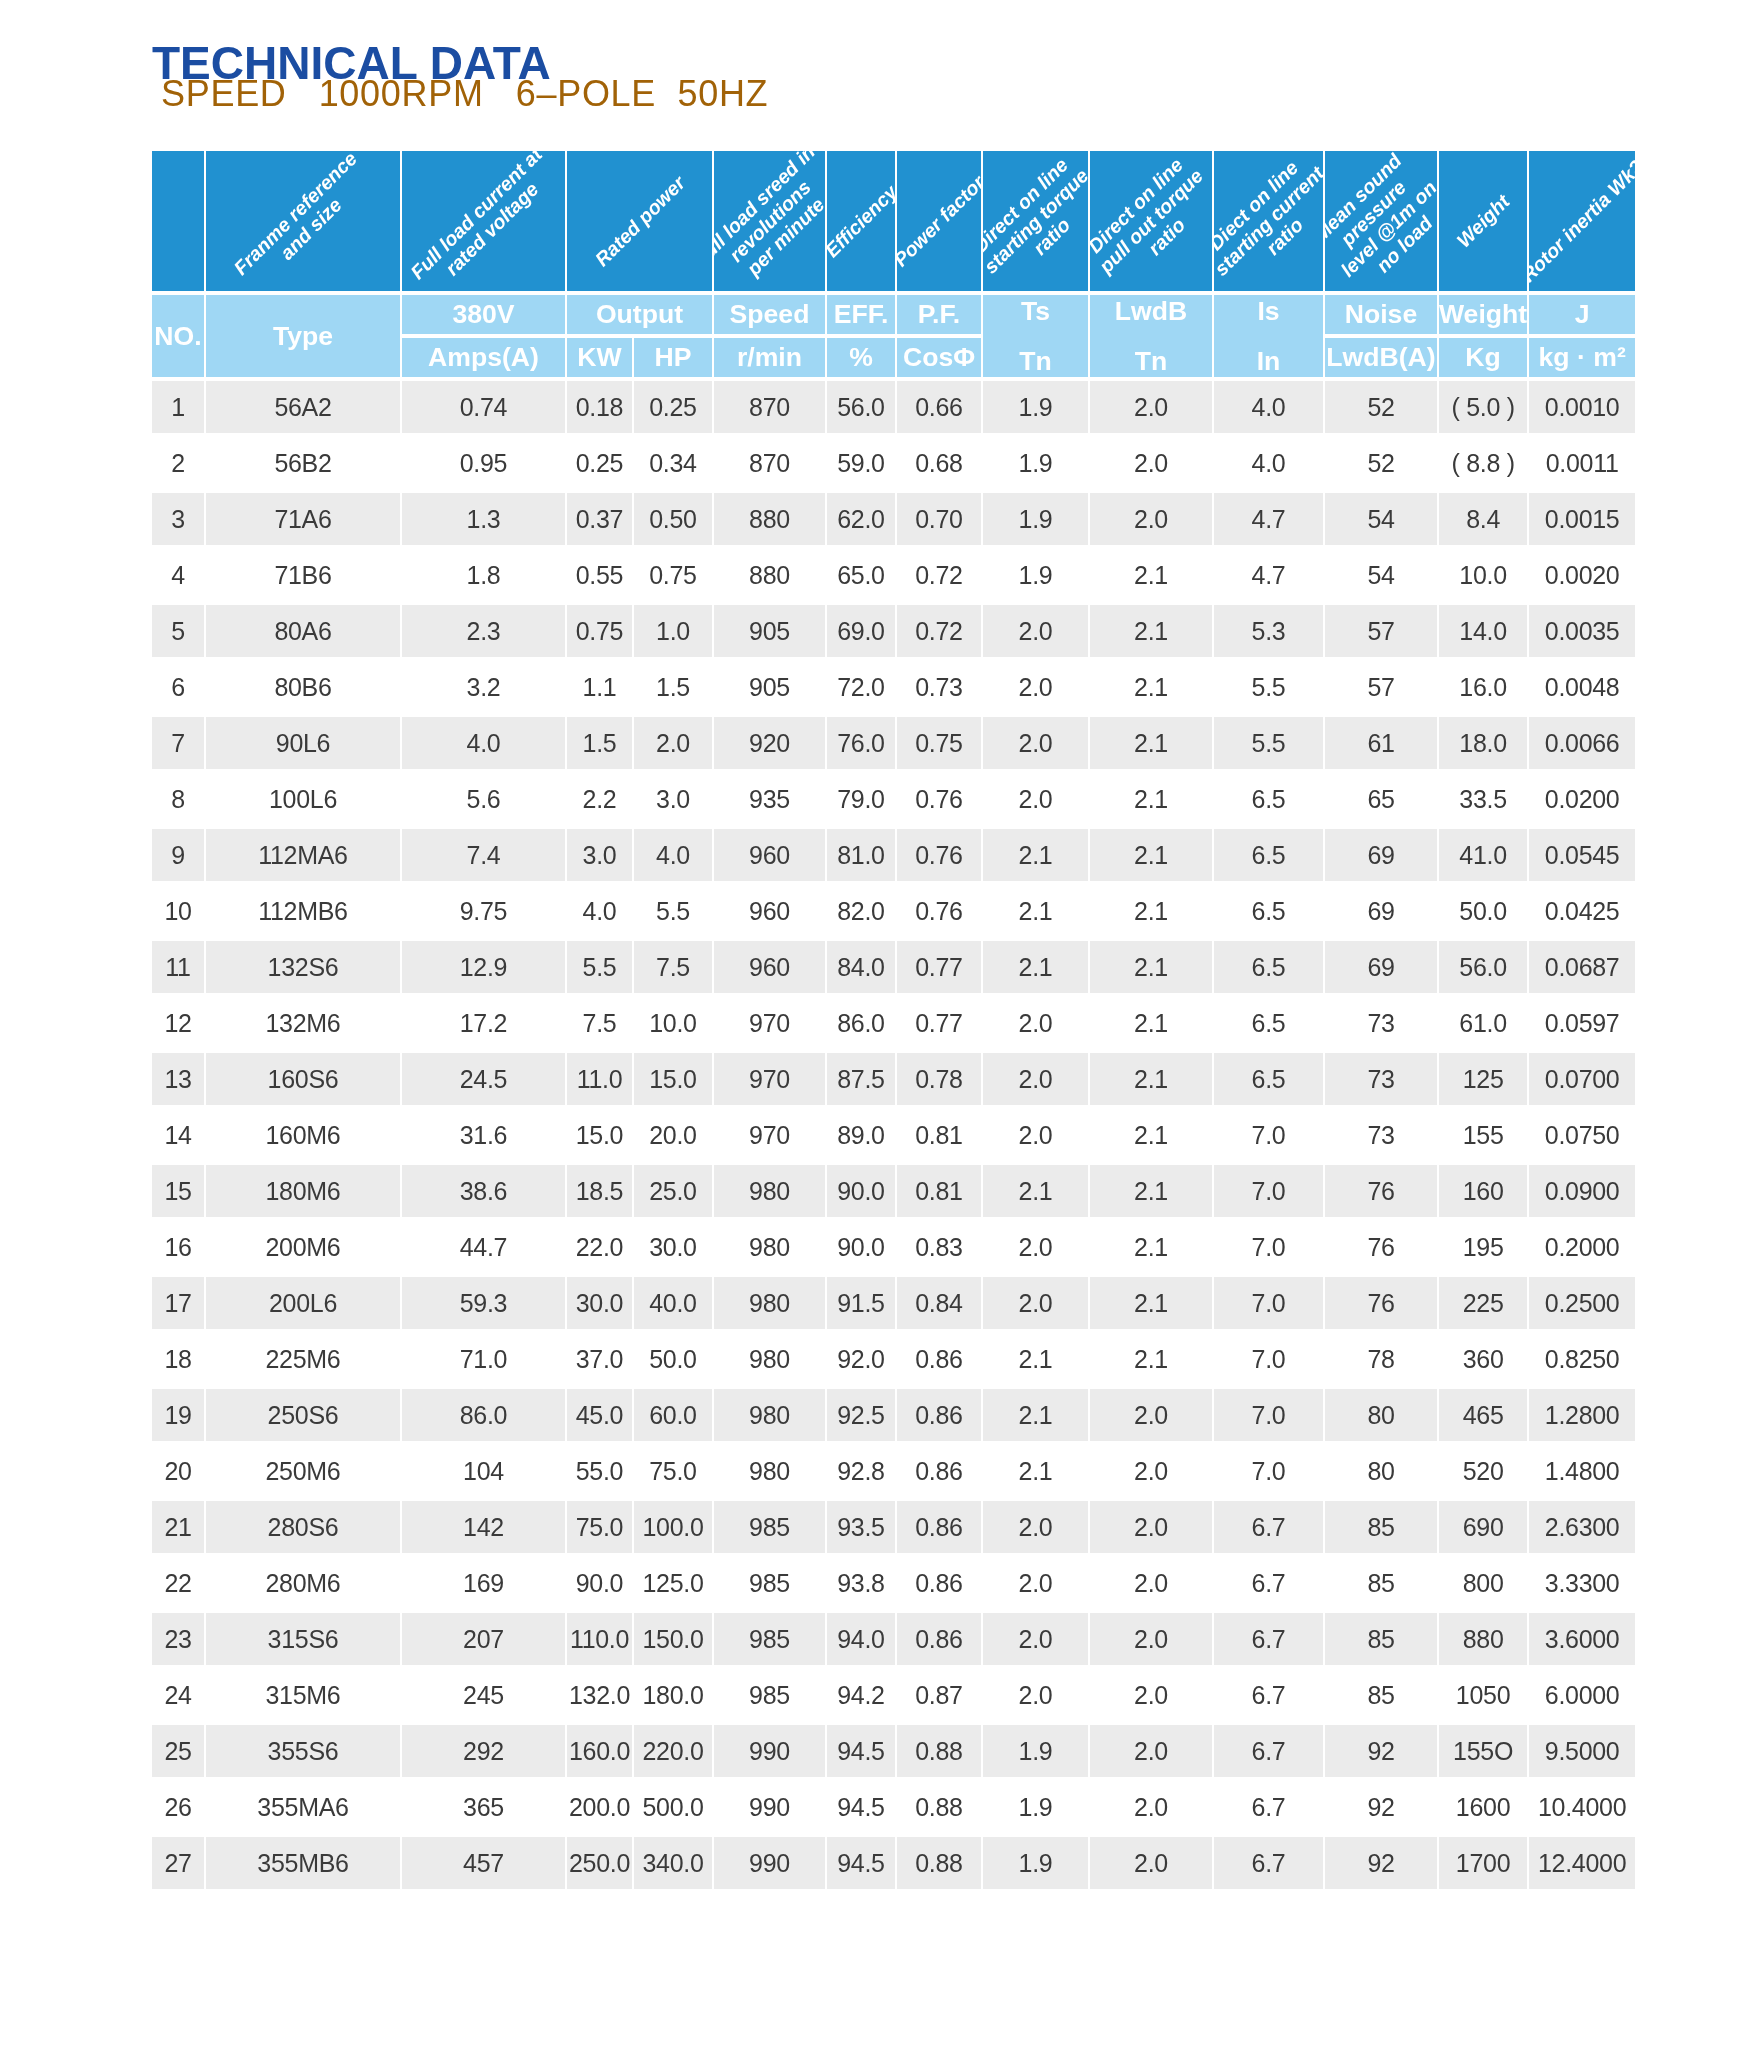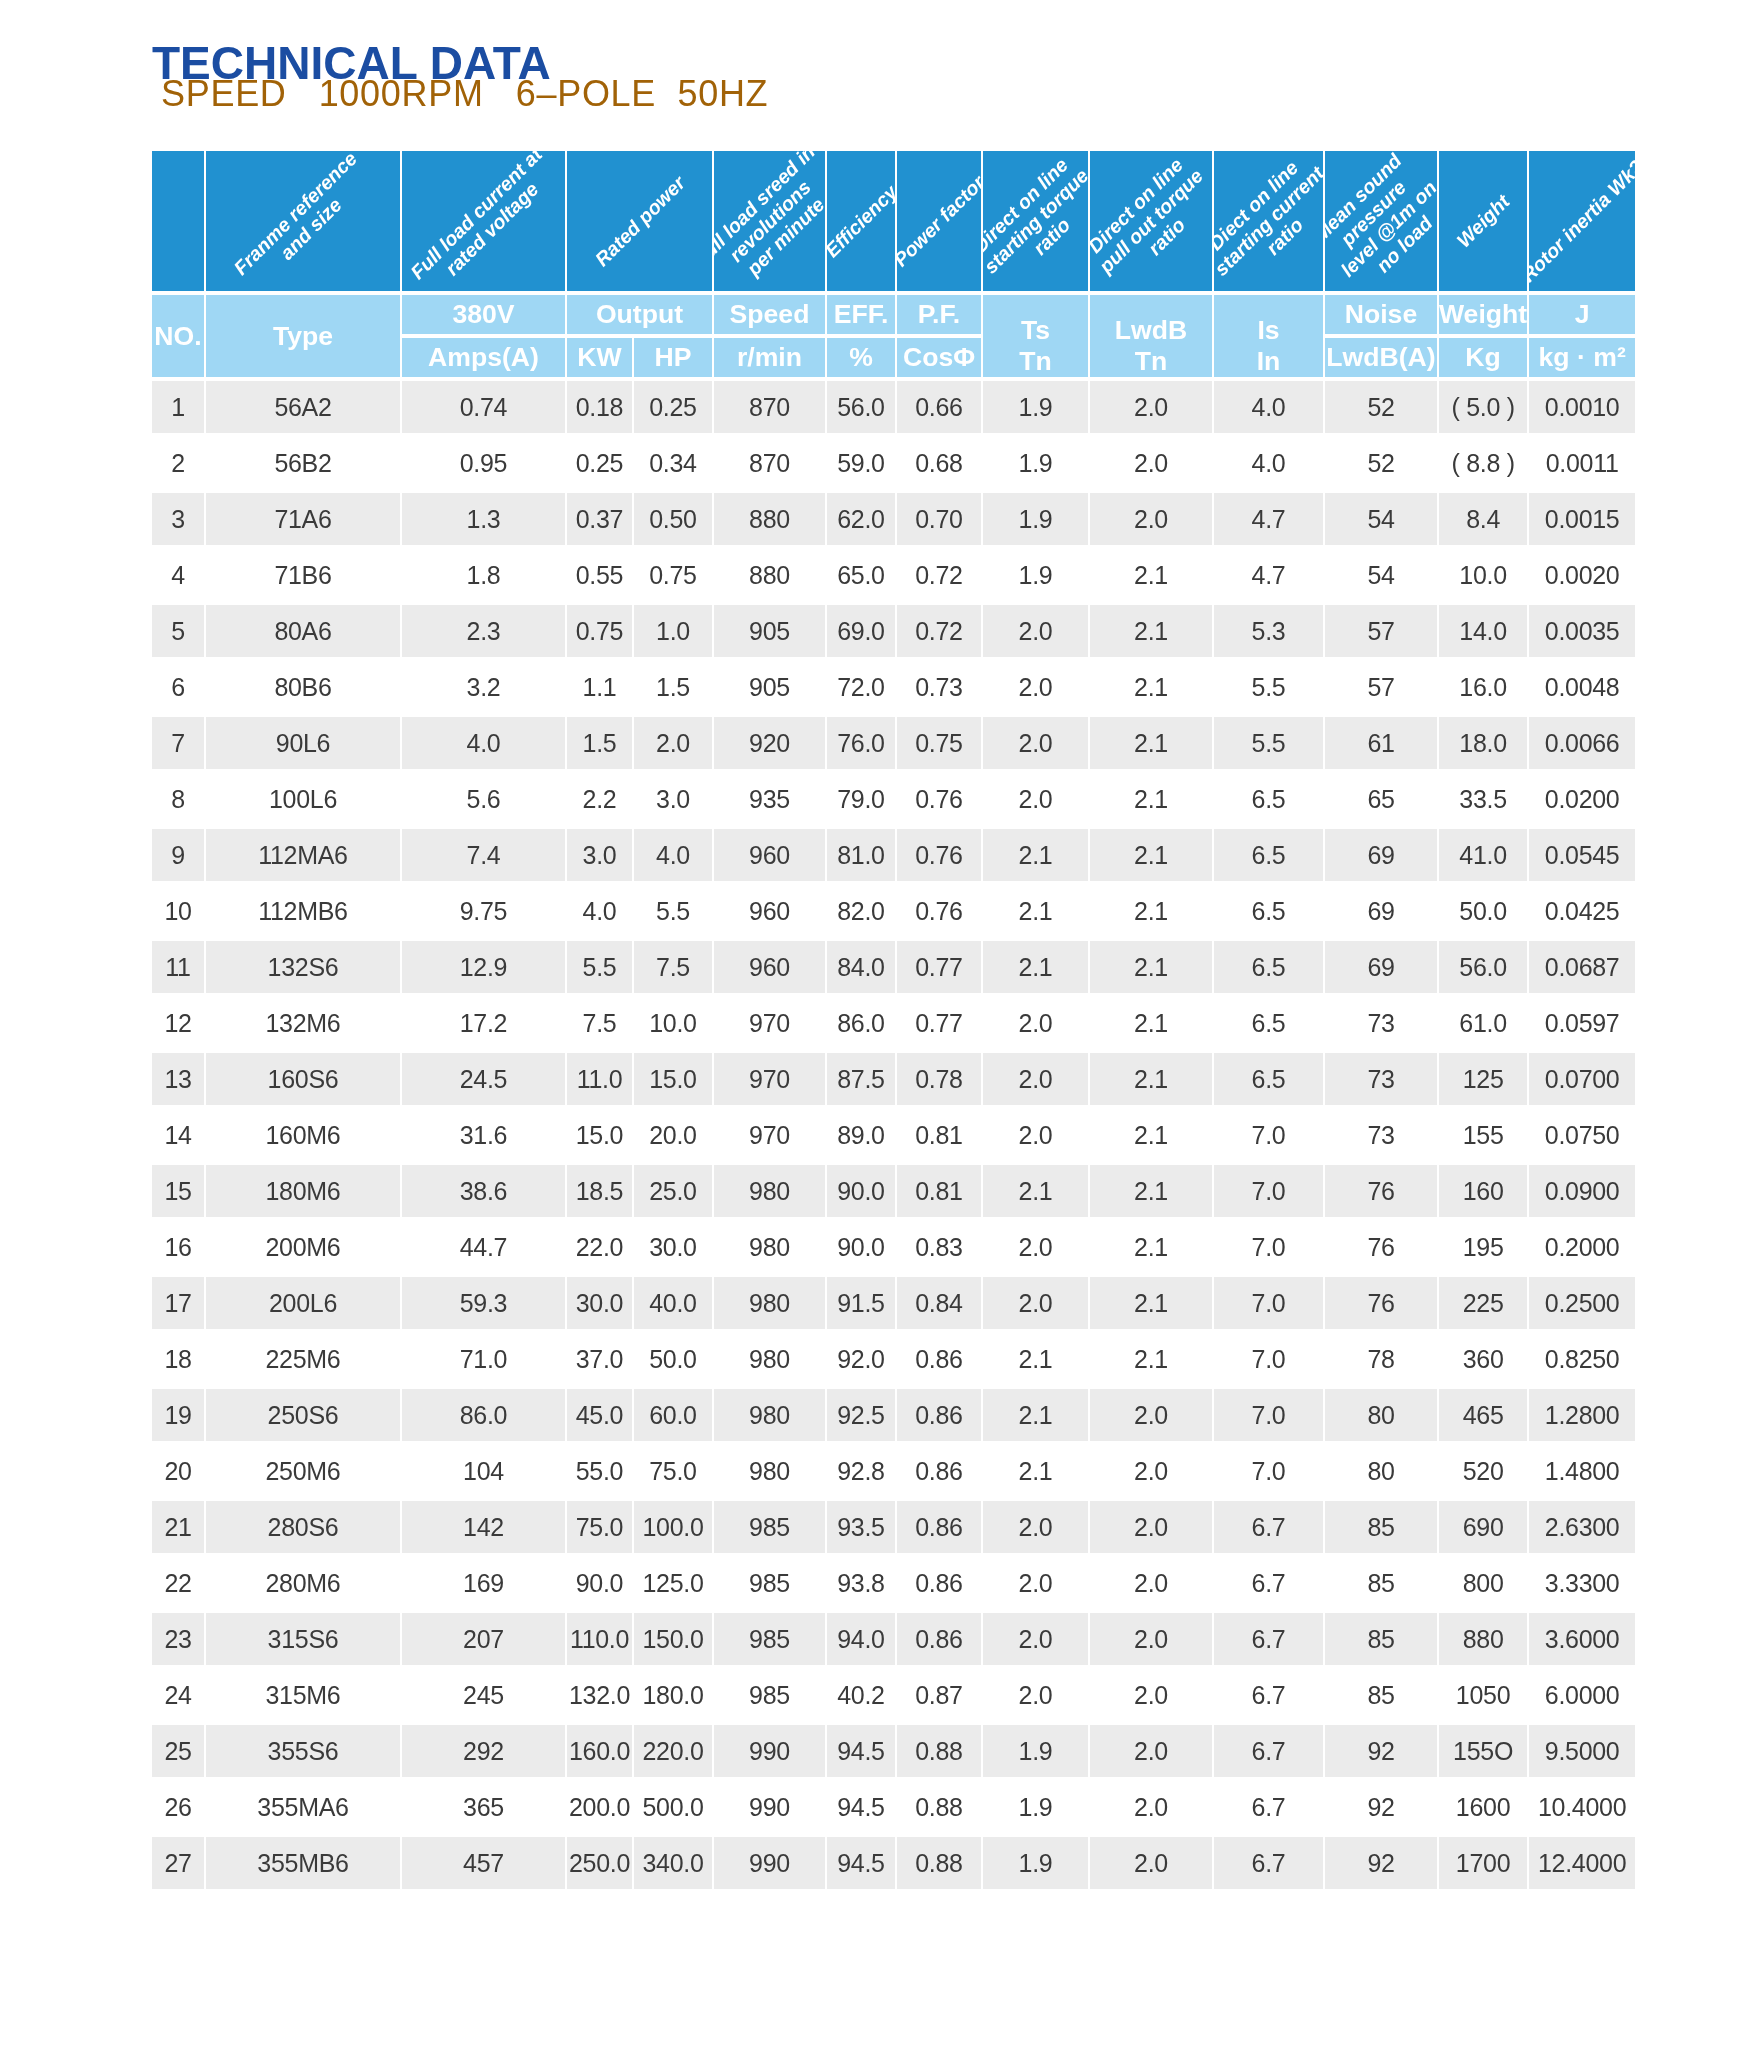--- a/index.html
+++ b/index.html
@@ -29,21 +29,21 @@
     transform:translate(-50%,-50%) rotate(-45deg);
     color:#ffffff;font-weight:bold;font-style:italic;
     font-size:19.6px;line-height:1.13;text-align:center;white-space:nowrap;
   }
   
   tr.sub-row th{
     background:#9fd7f4;color:#ffffff;font-weight:bold;font-size:26.6px;
     text-align:center;vertical-align:middle;height:39px;padding:0;letter-spacing:0;
   }
   .stack{
-    display:flex;flex-direction:column;justify-content:flex-end;
+    display:flex;flex-direction:column;justify-content:space-between;
     align-items:center;height:81px;
   }
   
   tbody td{
     text-align:center;vertical-align:middle;height:52px;padding:0;
     font-size:25px;color:#3a3a3a;letter-spacing:-0.3px;background:#ffffff;
   }
   tbody tr.odd td{background:#ebebeb;}
   tbody tr.even td{background:#ffffff;}
 </style>
@@ -561,21 +561,21 @@
     <td>880</td>
     <td>3.6000</td>
   </tr>
         <tr class="even">
     <td>24</td>
     <td>315M6</td>
     <td>245</td>
     <td>132.0</td>
     <td>180.0</td>
     <td>985</td>
-    <td>40.2</td>
+    <td>94.2</td>
     <td>0.87</td>
     <td>2.0</td>
     <td>2.0</td>
     <td>6.7</td>
     <td>85</td>
     <td>1050</td>
     <td>6.0000</td>
   </tr>
         <tr class="odd">
     <td>25</td>

